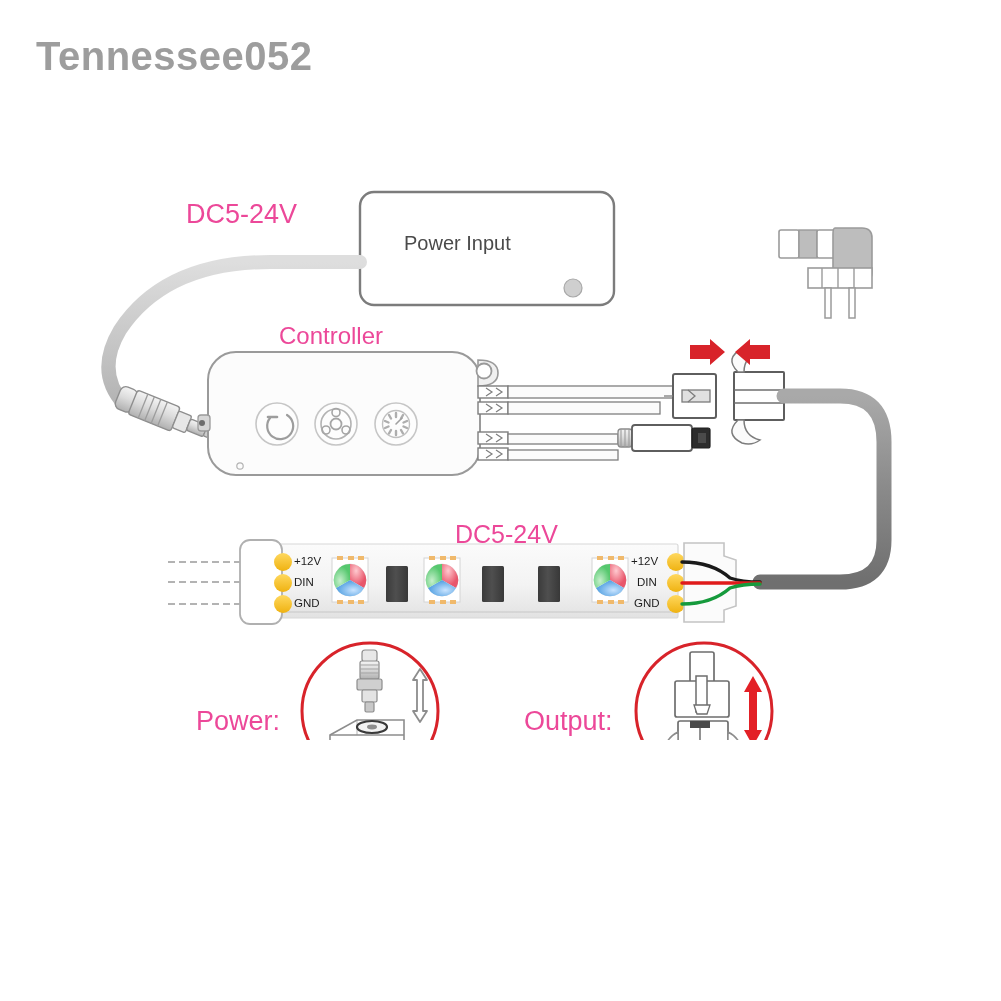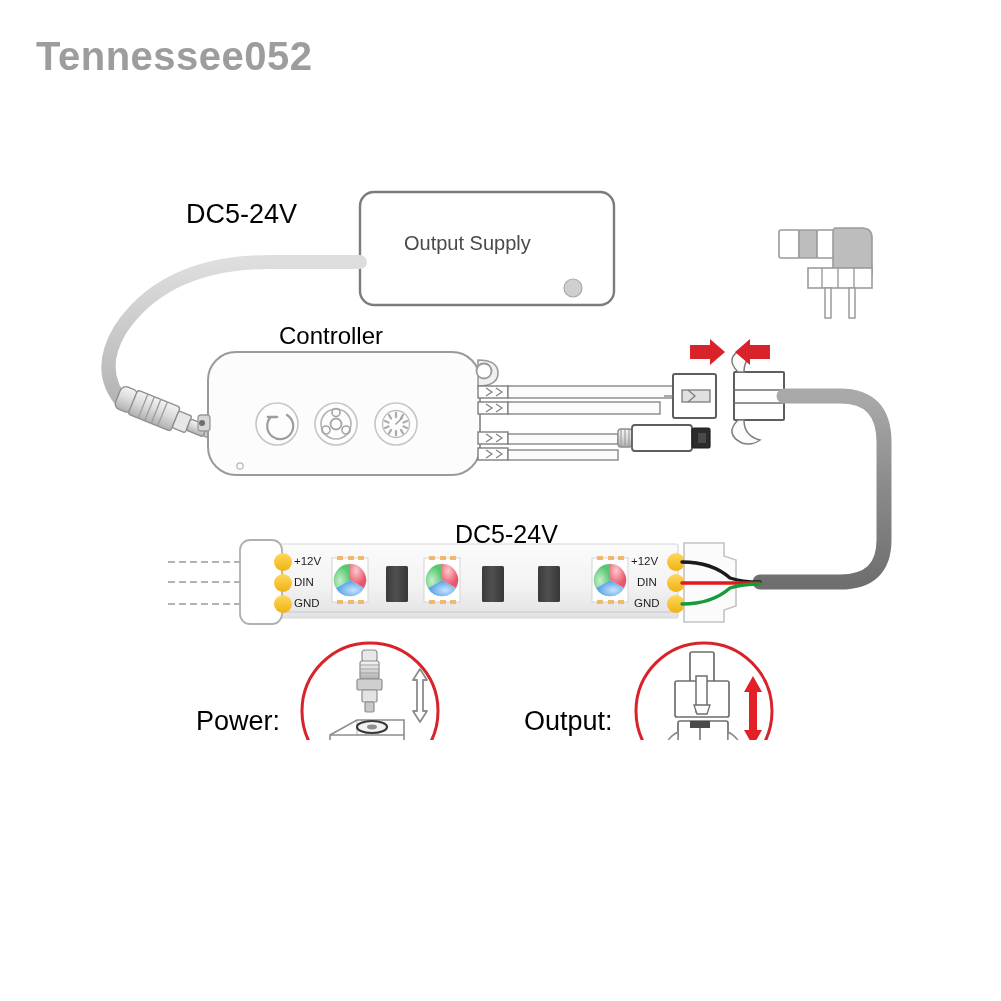--- a/index.html
+++ b/index.html
@@ -31,21 +31,21 @@
     top: 34px;
     font-size: 40px;
     font-weight: bold;
     color: #9d9d9d;
     letter-spacing: 0.5px;
     font-family: "Liberation Sans", sans-serif;
     white-space: nowrap;
   }
   .lbl {
     position: absolute;
-    color: #000000;
+    color: #ec4899;
     font-family: "Liberation Sans", sans-serif;
     white-space: nowrap;
   }
   .lbl-dc-in   { left: 186px; top: 199px; font-size: 27px; }
   .lbl-ac      { left: 707px; top: 186px; font-size: 27px; }
   .lbl-ps      { left: 404px; top: 232px; font-size: 20px; color: #4a4a4a; }
   .lbl-ctrl    { left: 279px; top: 322px; font-size: 24px; }
   .lbl-dc-str  { left: 455px; top: 520px; font-size: 25px; }
   .lbl-input   { left: 196px; top: 706px; font-size: 27px; }
   .lbl-input-dc{ left: 240px; top: 748px; font-size: 16px; }
@@ -402,21 +402,21 @@
         <path d="M728,732 Q744,740 740,757 Q737,764 730,766 Q734,752 728,746 Z" fill="#ffffff" stroke="#8d8d8d" stroke-width="1.5"></path>
       </g>
 
       <g>
         <path d="M753,676 L762,692 L757,692 L757,730 L762,730 L753,746 L744,730 L749,730 L749,692 L744,692 Z" fill="#e32026"></path>
       </g>
     </g>
   </svg>
 
   <div class="lbl lbl-dc-in">DC5-24V</div>
-  <div class="lbl lbl-ps">Output Supply</div>
+  <div class="lbl lbl-ps">Power Input</div>
   <div class="lbl lbl-ctrl">Controller</div>
   <div class="lbl lbl-dc-str">DC5-24V</div>
   <div class="lbl lbl-input">Power:</div>
   <div class="lbl lbl-input-dc">DC</div>
   <div class="lbl lbl-output">Output:</div>
 
   <div class="pad-lbl" style="left:294px; top:555px;">+12V</div>
   <div class="pad-lbl" style="left:294px; top:576px;">DIN</div>
   <div class="pad-lbl" style="left:294px; top:597px;">GND</div>
 

